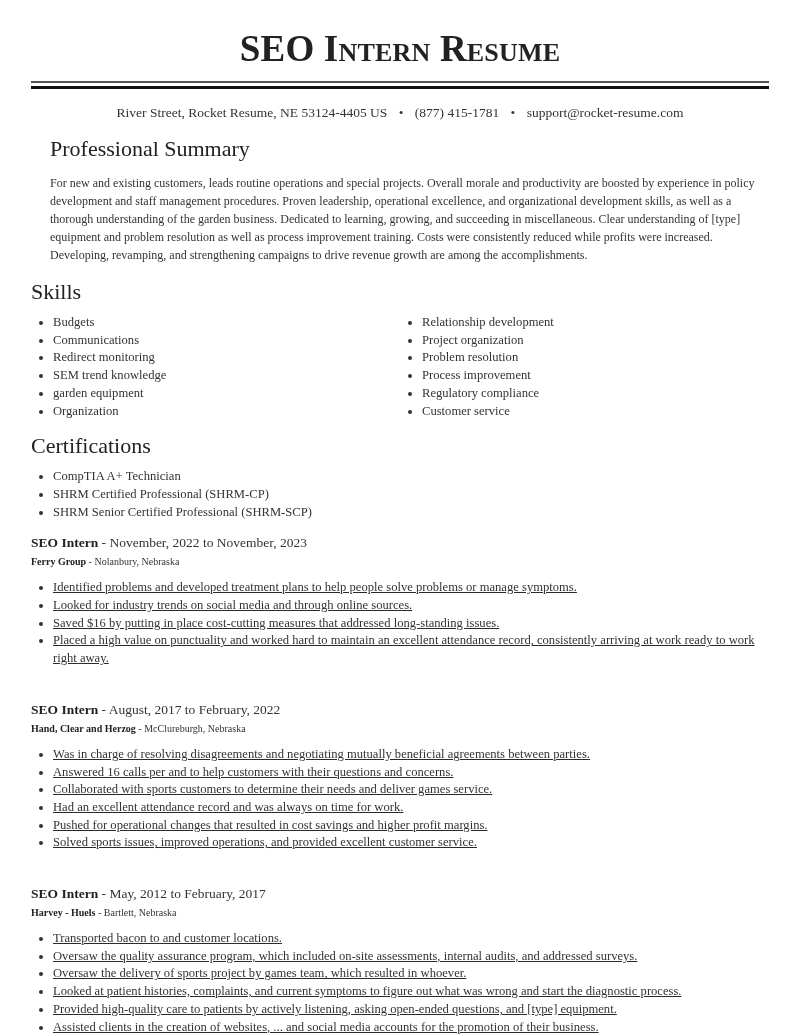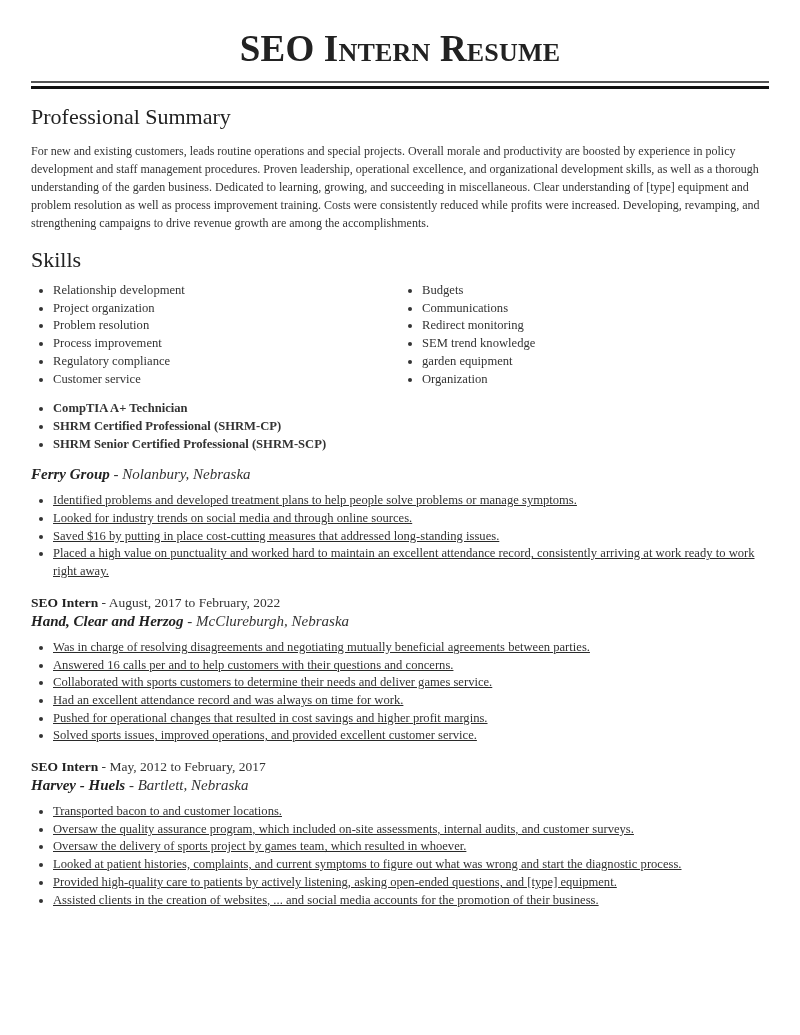--- a/index.html
+++ b/index.html
@@ -18,88 +18,99 @@
     .rule .l1 { height: 2px; background: #555; }
     .rule .l2 { height: 3px; background: #111; margin-top: 3px; }
     .contact {
       text-align: center; font-size: 13.5px; margin-top: 16px; color: #333;
     }
     .contact .sep { margin: 0 8px; }
     h2 {
       font-weight: normal; font-size: 22px; margin: 0; color: #222;
       line-height: 28px;
     }
-    .sec-summary { margin-top: 14px; }
+    .sec-summary { margin-top: 14px; margin-left: 19px; }
     .summary {
       font-size: 12px; line-height: 18px; margin-top: 11px; color: #333;
     }
     .sec-skills { margin-top: 14px; }
     .skills { display: flex; margin-top: 8px; }
     .skills ul { width: 50%; }
     ul { margin: 0; padding-left: 22px; list-style: disc; }
     li { font-size: 12.6px; line-height: 17.7px; color: #333; }
     .sec-cert { margin-top: 12px; }
-    .cert-list { margin-top: 8px; font-weight: bold; }
+    .cert-list { margin-top: 8px; }
     .sec-work { margin-top: 12px; }
     .job { margin-top: 9px; }
-    .job + .job { margin-top: 12px; }
+    .job + .job { margin-top: 32px; }
     .job-line { font-size: 13.5px; line-height: 19px; color: #333; }
     .job-title { font-weight: bold; color: #222; }
-    .company-line { font-size: 15px; line-height: 19px; font-style: italic; color: #333; }
+    .company-line { font-size: 10px; line-height: 19px; color: #333; }
     .company { font-weight: bold; color: #222; }
     .bullets { margin-top: 8px; text-decoration: underline; }
   </style>
 </head>
 <body>
 
 <div class="page">
   <h1 class="title">SEO Intern Resume</h1>
   <div class="rule">
     <div class="l1"></div>
     <div class="l2"></div>
   </div>
+  <div class="contact">
+    <span>River Street, Rocket Resume, NE 53124-4405 US</span>
+    <span class="sep">•</span>
+    <span>(877) 415-1781</span>
+    <span class="sep">•</span>
+    <span>support@rocket-resume.com</span>
+  </div>
 
   <section class="sec-summary">
     <h2>Professional Summary</h2>
     <p class="summary">For new and existing customers, leads routine operations and special projects. Overall morale and productivity are boosted by experience in policy development and staff management procedures. Proven leadership, operational excellence, and organizational development skills, as well as a thorough understanding of the garden business. Dedicated to learning, growing, and succeeding in miscellaneous. Clear understanding of [type] equipment and problem resolution as well as process improvement training. Costs were consistently reduced while profits were increased. Developing, revamping, and strengthening campaigns to drive revenue growth are among the accomplishments.</p>
   </section>
 
   <section class="sec-skills">
     <h2>Skills</h2>
     <div class="skills">
       <ul>
+        <li>Budgets</li>
+        <li>Communications</li>
+        <li>Redirect monitoring</li>
+        <li>SEM trend knowledge</li>
+        <li>garden equipment</li>
+        <li>Organization</li>
+      </ul>
+      <ul>
         <li>Relationship development</li>
         <li>Project organization</li>
         <li>Problem resolution</li>
         <li>Process improvement</li>
         <li>Regulatory compliance</li>
         <li>Customer service</li>
       </ul>
-      <ul>
-        <li>Budgets</li>
-        <li>Communications</li>
-        <li>Redirect monitoring</li>
-        <li>SEM trend knowledge</li>
-        <li>garden equipment</li>
-        <li>Organization</li>
-      </ul>
     </div>
   </section>
 
   <section class="sec-cert">
+    <h2>Certifications</h2>
     <ul class="cert-list">
       <li>CompTIA A+ Technician</li>
       <li>SHRM Certified Professional (SHRM-CP)</li>
       <li>SHRM Senior Certified Professional (SHRM-SCP)</li>
     </ul>
   </section>
 
   <section class="sec-work">
 
     <div class="job">
+      <div class="job-line">
+        <span class="job-title">SEO Intern</span><span> - </span><span>November, 2022 to November, 2023</span>
+      </div>
       <div class="company-line">
         <span class="company">Ferry Group</span><span> - </span><span>Nolanbury, Nebraska</span>
       </div>
       <ul class="bullets">
         <li>Identified problems and developed treatment plans to help people solve problems or manage symptoms.</li>
         <li>Looked for industry trends on social media and through online sources.</li>
         <li>Saved $16 by putting in place cost-cutting measures that addressed long-standing issues.</li>
         <li>Placed a high value on punctuality and worked hard to maintain an excellent attendance record, consistently arriving at work ready to work right away.</li>
       </ul>
     </div>
@@ -123,21 +134,21 @@
 
     <div class="job">
       <div class="job-line">
         <span class="job-title">SEO Intern</span><span> - </span><span>May, 2012 to February, 2017</span>
       </div>
       <div class="company-line">
         <span class="company">Harvey - Huels</span><span> - </span><span>Bartlett, Nebraska</span>
       </div>
       <ul class="bullets">
         <li>Transported bacon to and customer locations.</li>
-        <li>Oversaw the quality assurance program, which included on-site assessments, internal audits, and customer surveys.</li>
+        <li>Oversaw the quality assurance program, which included on-site assessments, internal audits, and addressed surveys.</li>
         <li>Oversaw the delivery of sports project by games team, which resulted in whoever.</li>
         <li>Looked at patient histories, complaints, and current symptoms to figure out what was wrong and start the diagnostic process.</li>
         <li>Provided high-quality care to patients by actively listening, asking open-ended questions, and [type] equipment.</li>
         <li>Assisted clients in the creation of websites, ... and social media accounts for the promotion of their business.</li>
       </ul>
     </div>
   </section>
 </div>
 
 </body></html>

